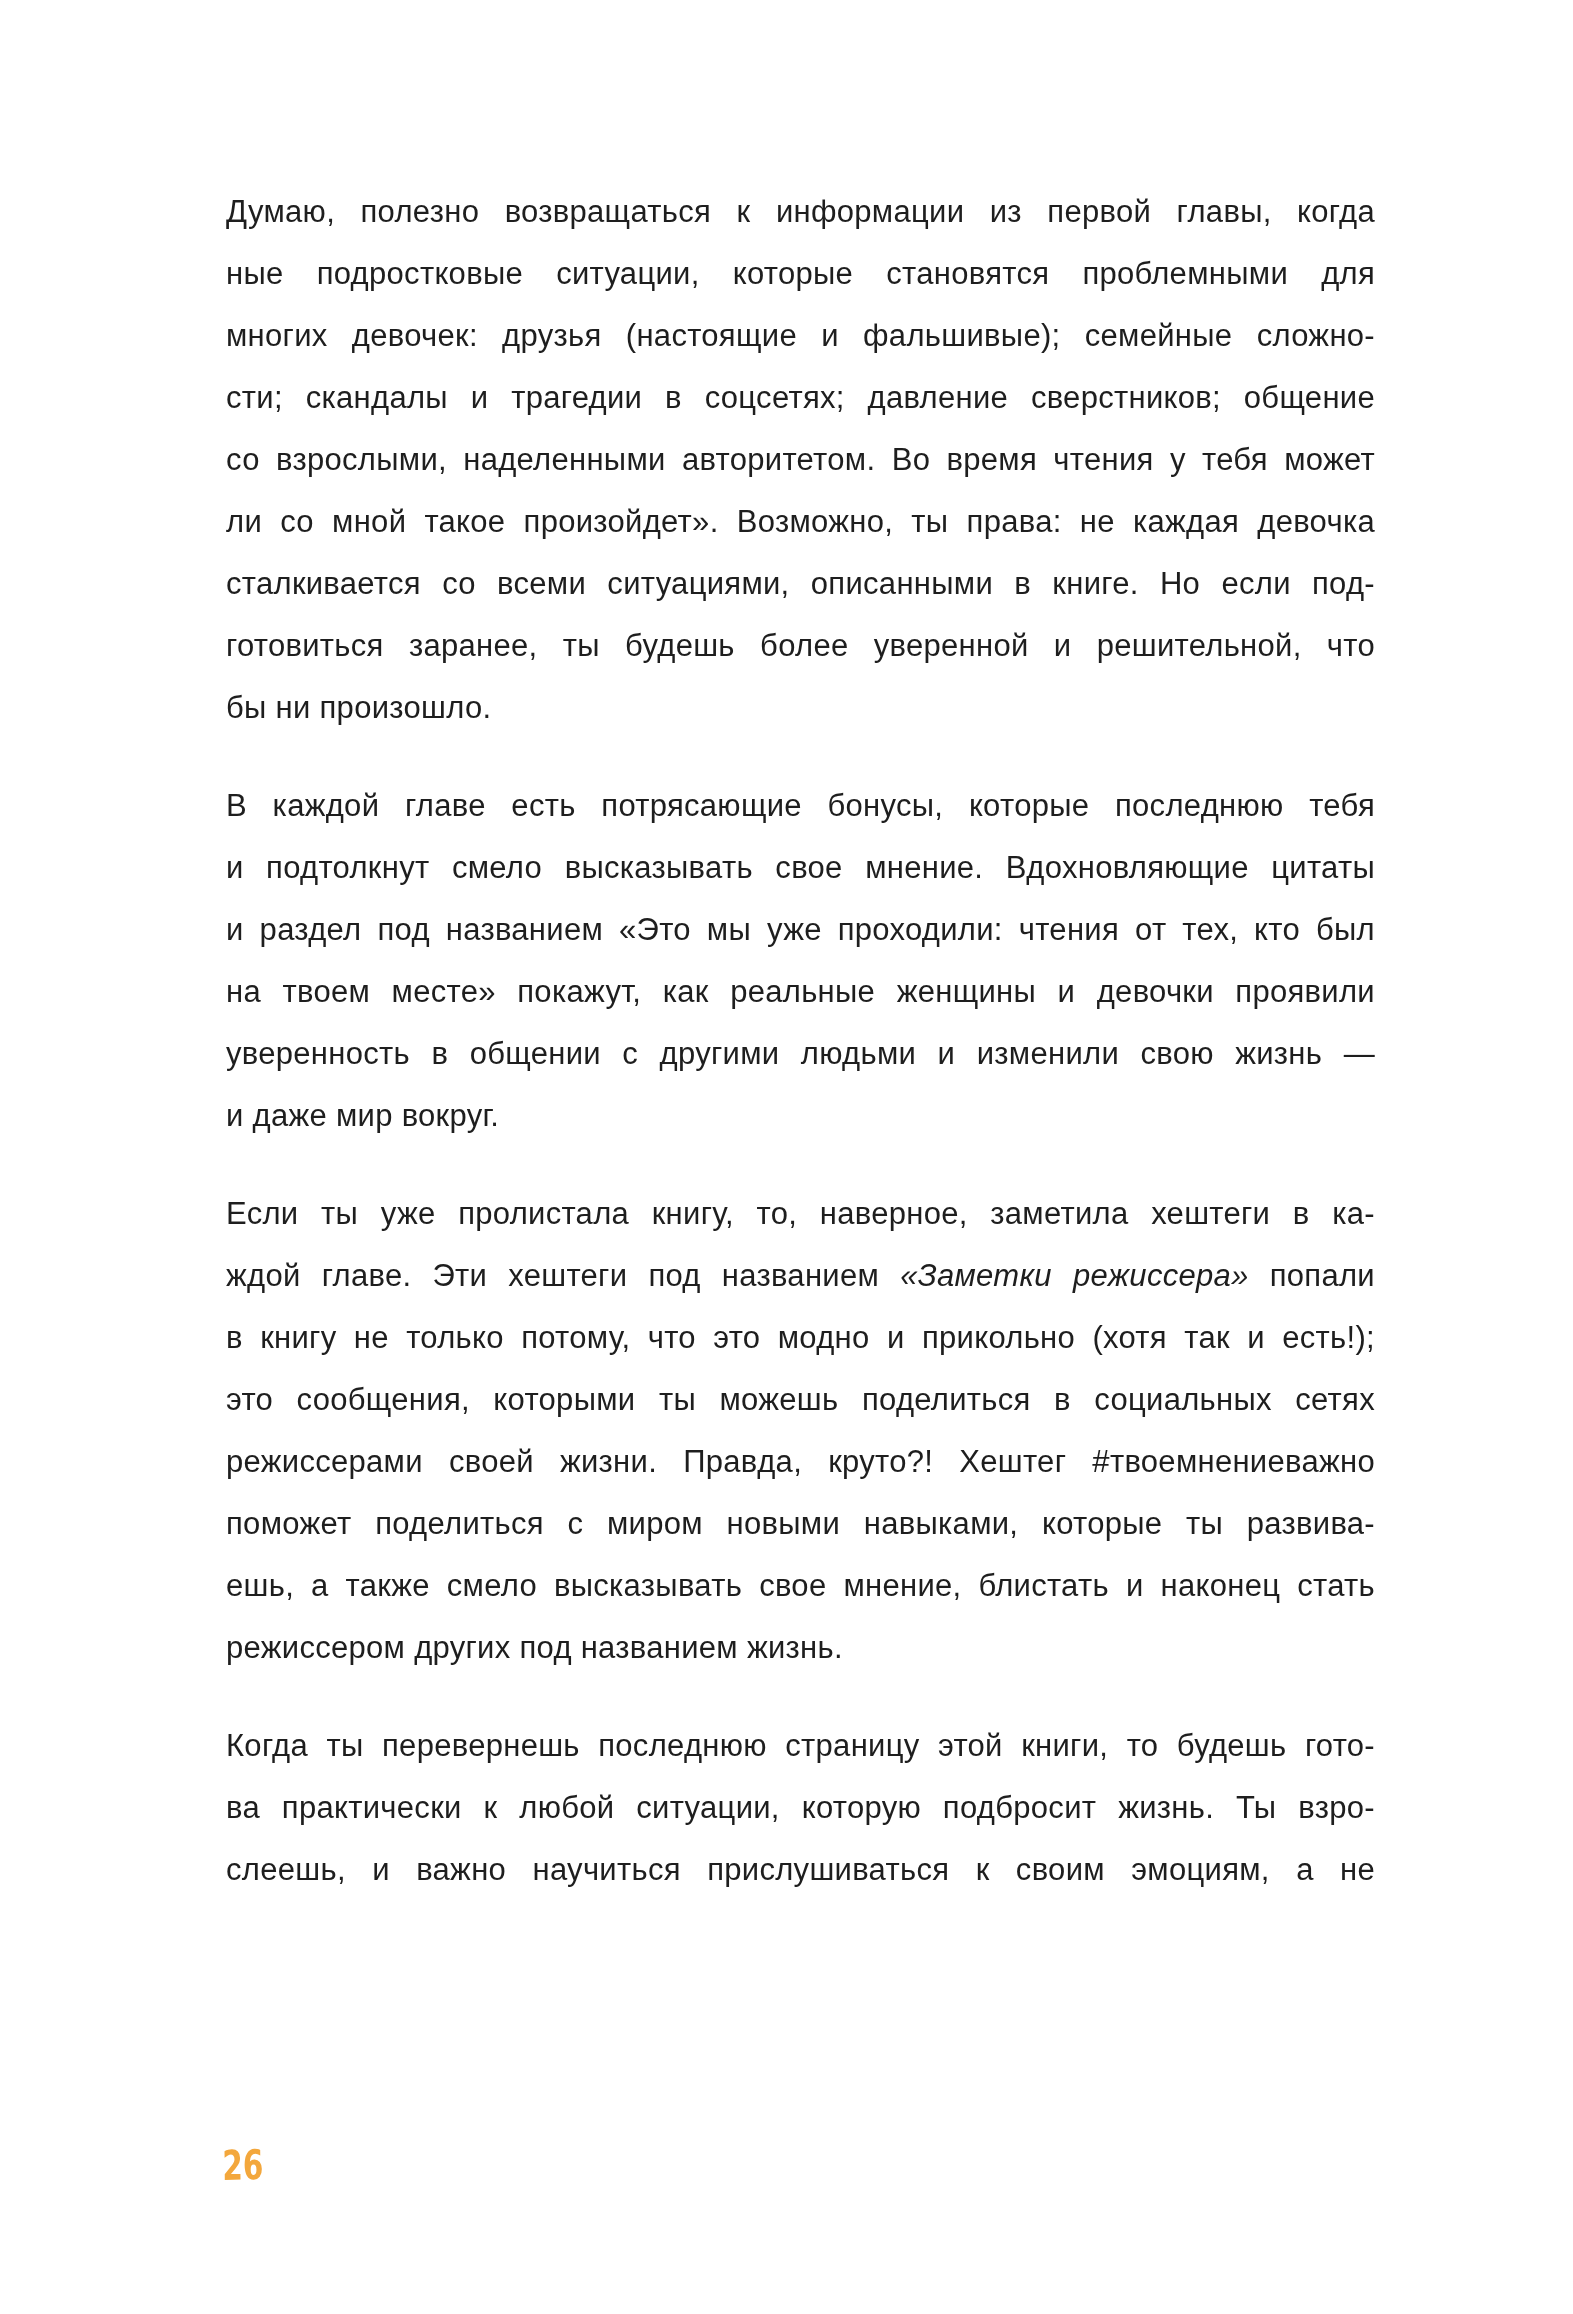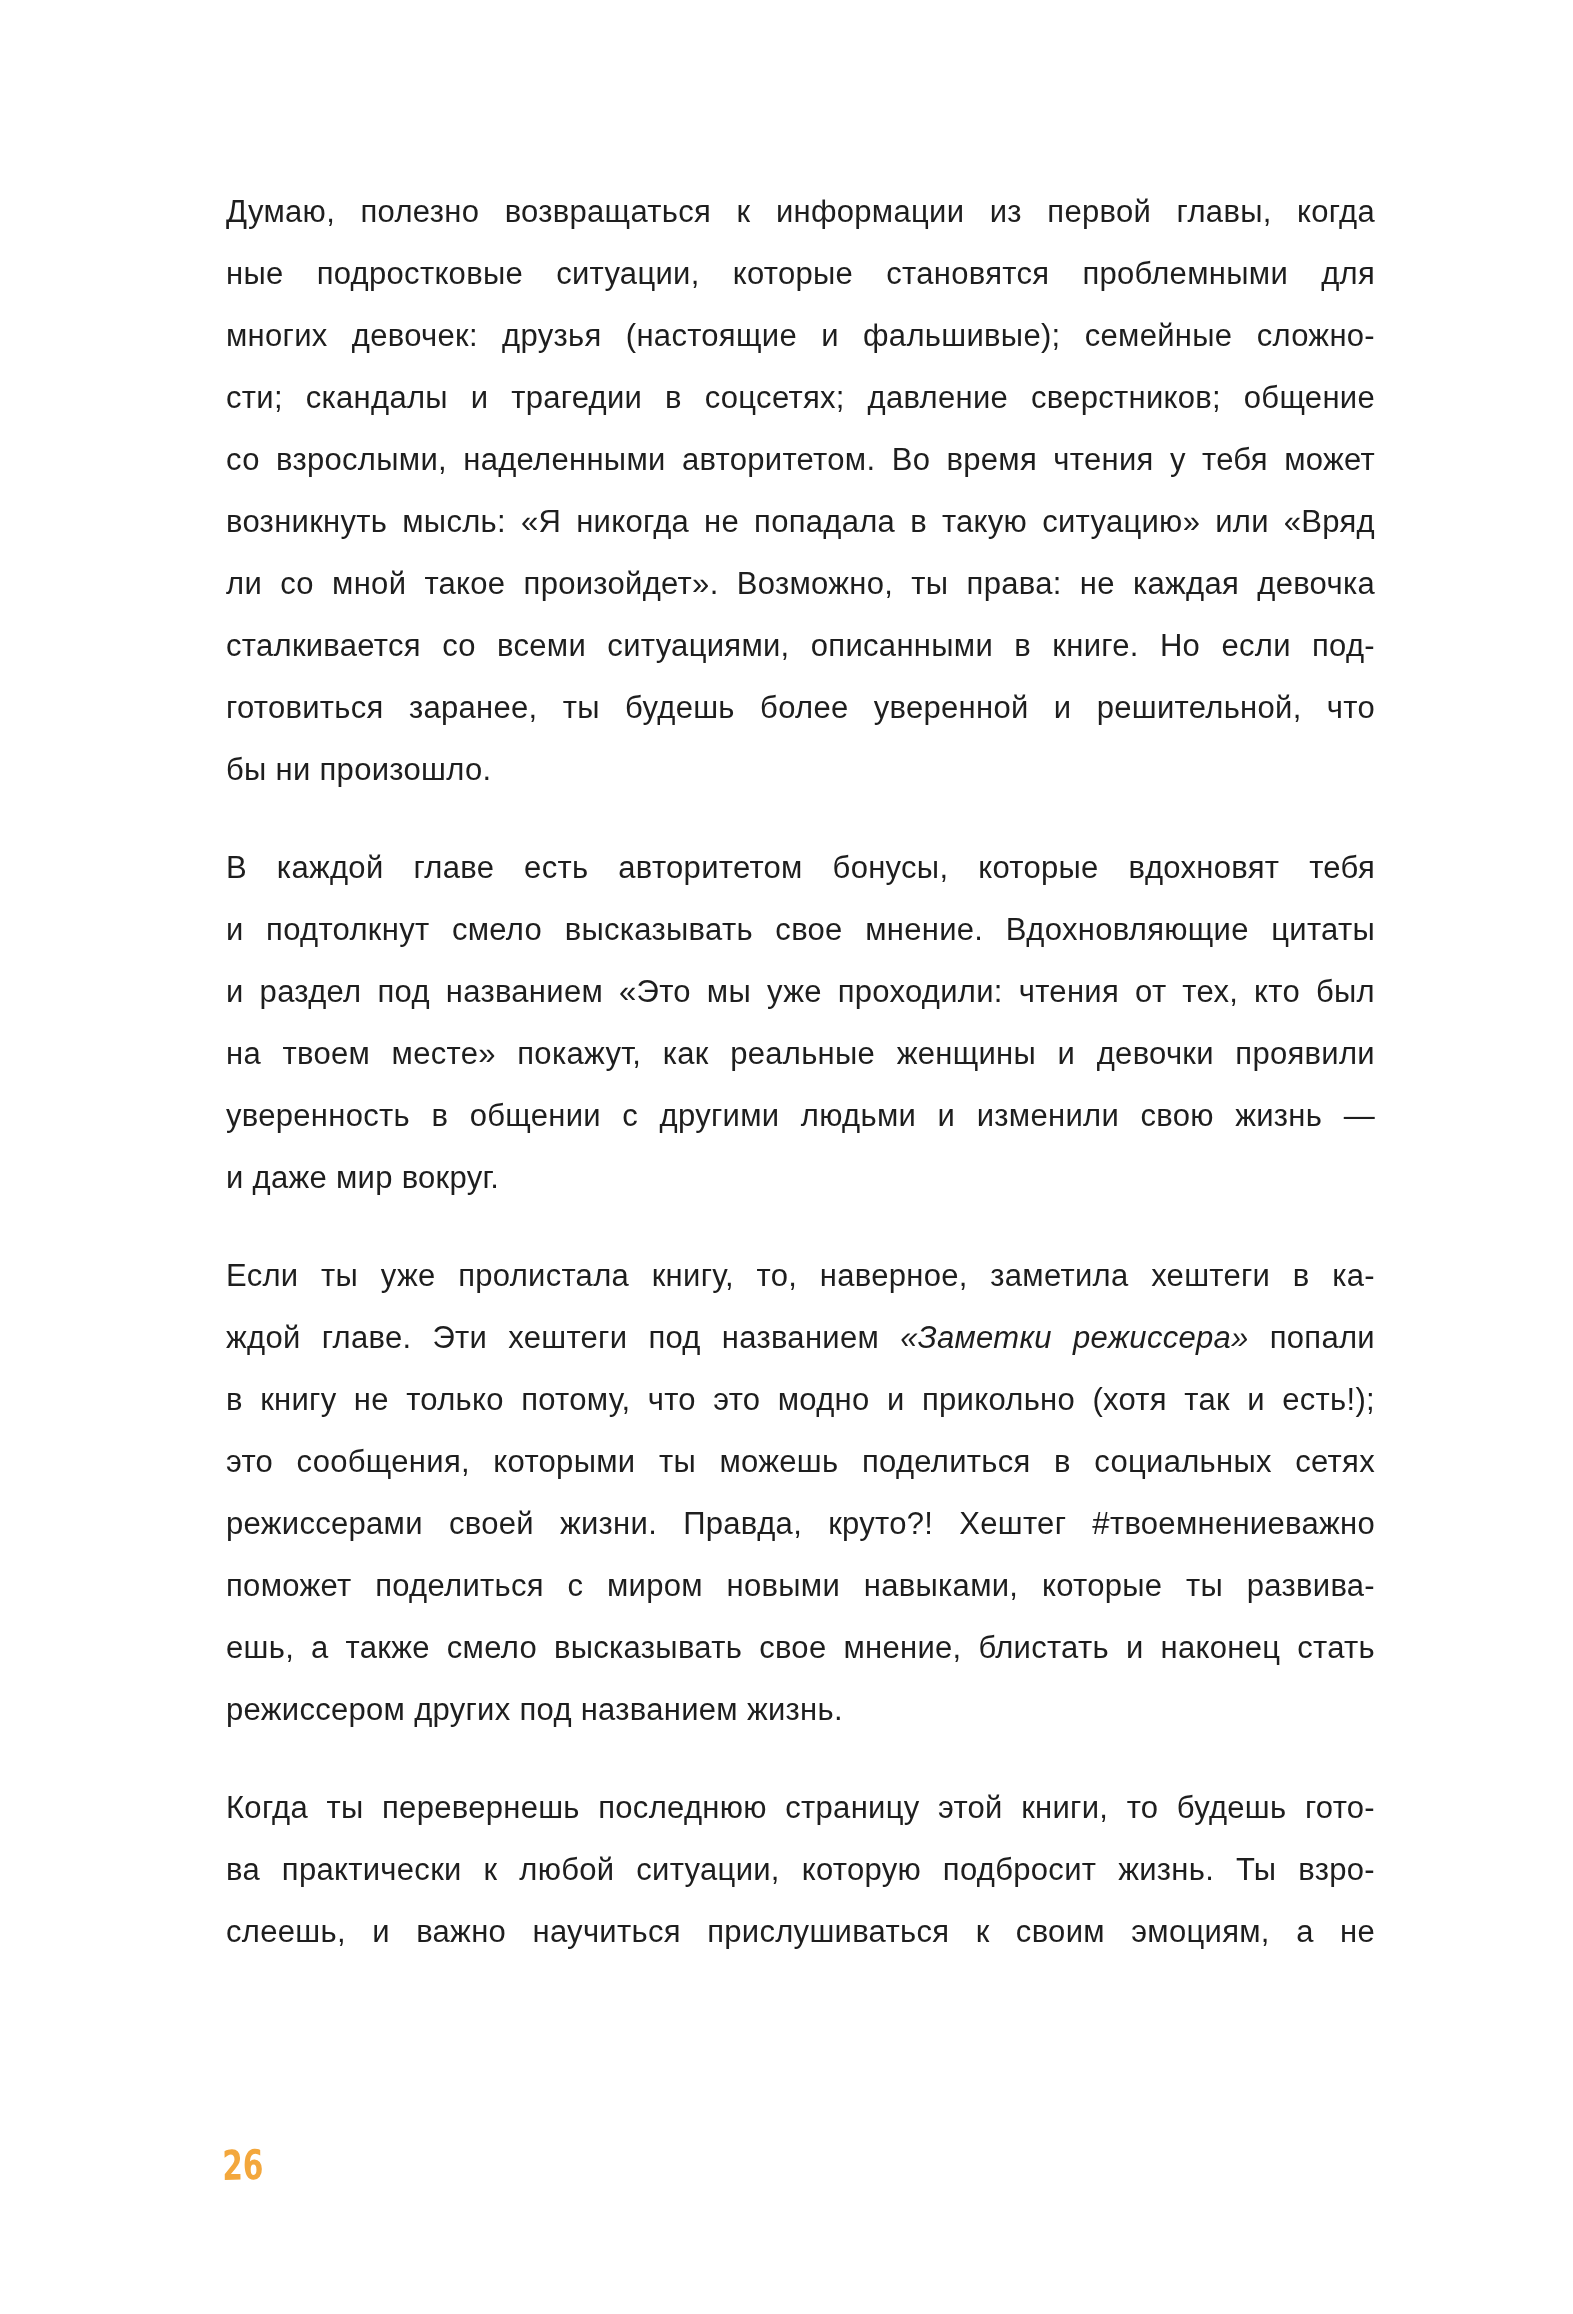--- a/index.html
+++ b/index.html
@@ -55,29 +55,28 @@
 <div class="page">
 
   <div class="text-block">
 
     <div class="paragraph">
       <div class="line">Думаю, полезно возвращаться к информации из первой главы, когда</div>
       <div class="line">ные подростковые ситуации, которые становятся проблемными для</div>
       <div class="line">многих девочек: друзья (настоящие и фальшивые); семейные сложно-</div>
       <div class="line">сти; скандалы и трагедии в соцсетях; давление сверстников; общение</div>
       <div class="line">со взрослыми, наделенными авторитетом. Во время чтения у тебя может</div>
-      <div class="line">возникнуть мысль: «Я никогда не попадала в такую ситуацию» или «Вряд</div>
       <div class="line">ли со мной такое произойдет». Возможно, ты права: не каждая девочка</div>
       <div class="line">сталкивается со всеми ситуациями, описанными в книге. Но если под-</div>
       <div class="line">готовиться заранее, ты будешь более уверенной и решительной, что</div>
       <div class="line flush-left">бы ни произошло.</div>
     </div>
 
     <div class="paragraph">
-      <div class="line">В каждой главе есть авторитетом бонусы, которые вдохновят тебя</div>
+      <div class="line">В каждой главе есть потрясающие бонусы, которые последнюю тебя</div>
       <div class="line">и подтолкнут смело высказывать свое мнение. Вдохновляющие цитаты</div>
       <div class="line">и раздел под названием «Это мы уже проходили: чтения от тех, кто был</div>
       <div class="line">на твоем месте» покажут, как реальные женщины и девочки проявили</div>
       <div class="line">уверенность в общении с другими людьми и изменили свою жизнь —</div>
       <div class="line flush-left">и даже мир вокруг.</div>
     </div>
 
     <div class="paragraph">
       <div class="line">Если ты уже пролистала книгу, то, наверное, заметила хештеги в ка-</div>
       <div class="line"><span>ждой главе. Эти хештеги под названием </span><em>«Заметки режиссера»</em><span> попали</span></div>

